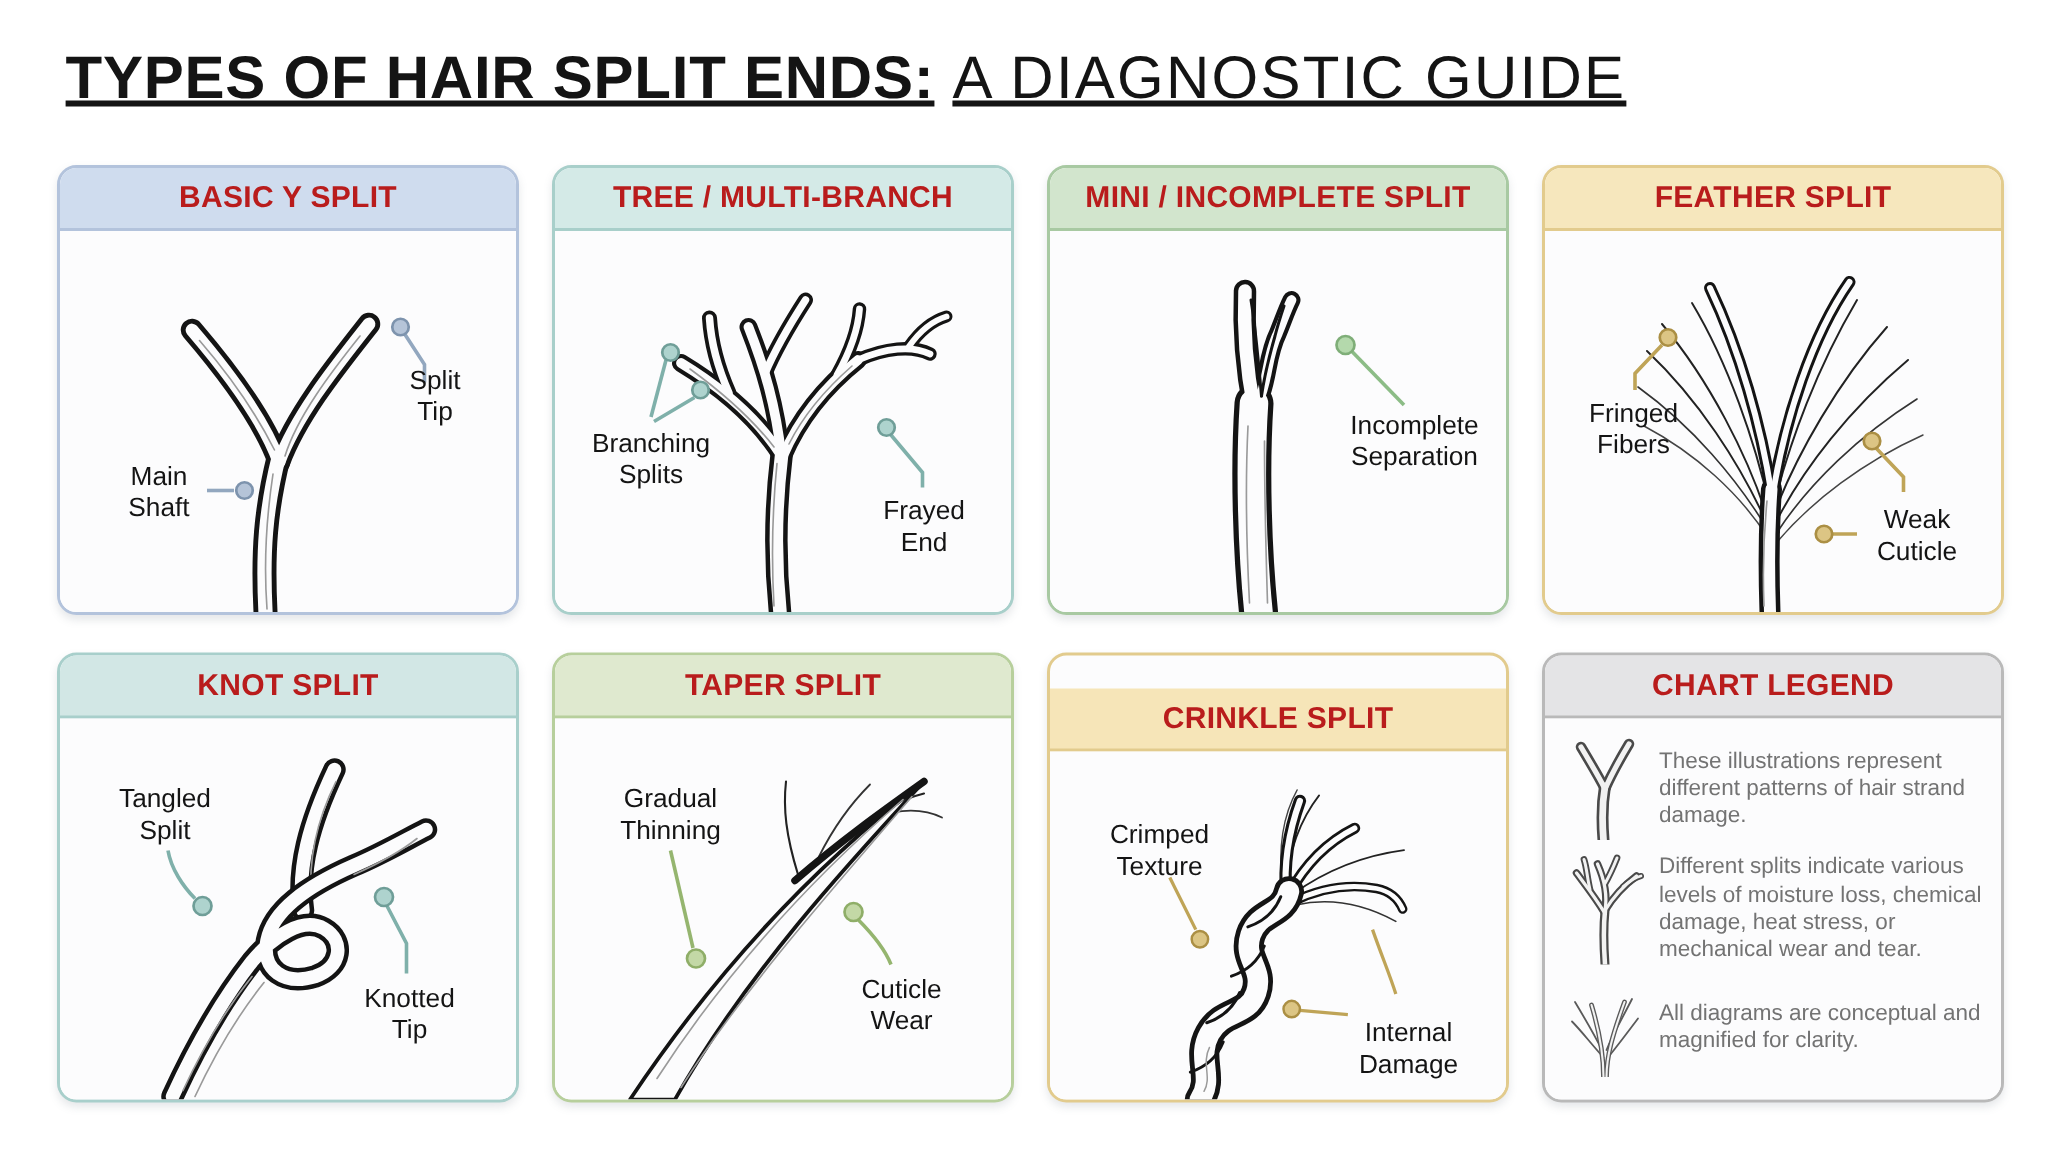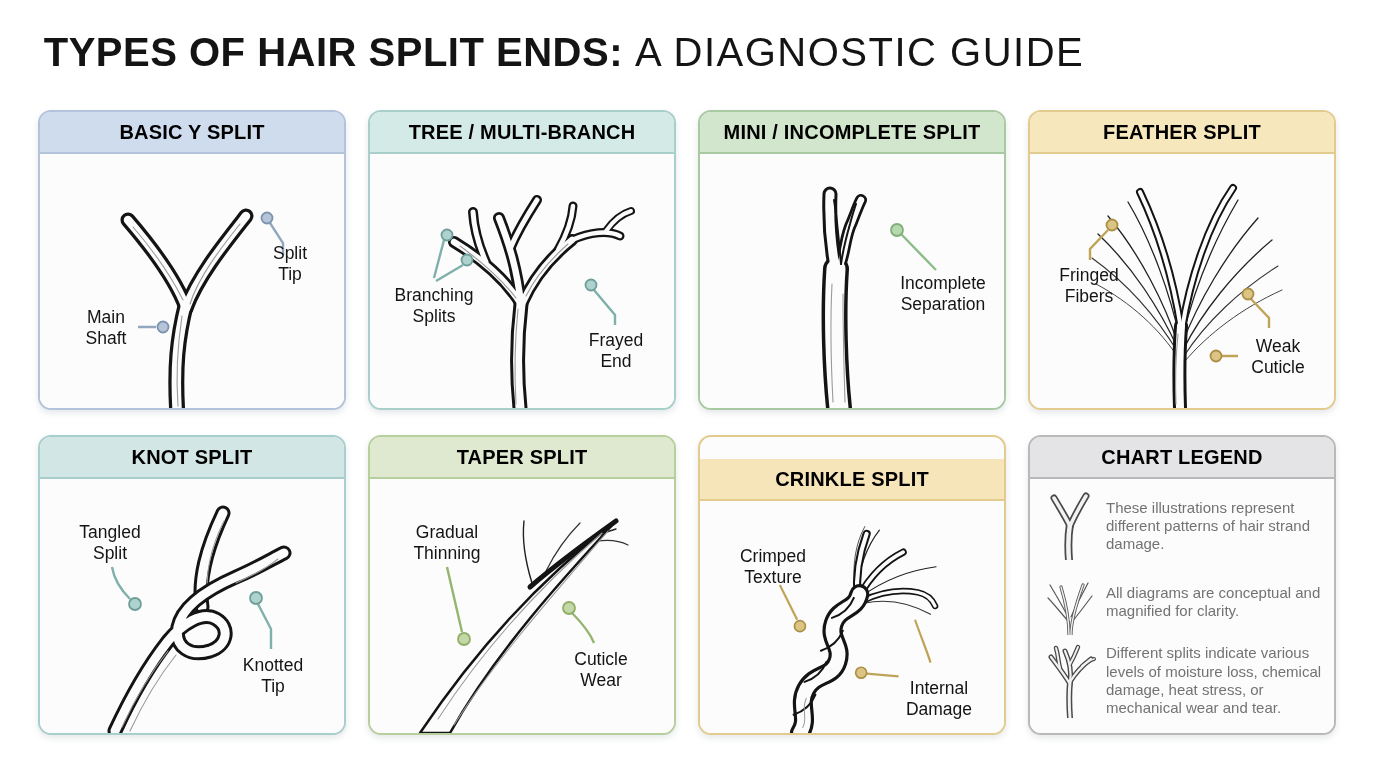--- a/index.html
+++ b/index.html
@@ -2,37 +2,37 @@
 <html><head>
 <meta charset="utf-8">
 <style>
   html,body{margin:0;padding:0;}
   body{
     width:1376px;height:768px;overflow:hidden;background:#ffffff;
     font-family:"Liberation Sans",sans-serif;color:#141414;position:relative;
   }
   .title{
     position:absolute;top:30px;left:0;width:1128px;text-align:center;
-    font-size:40px;letter-spacing:.5px;white-space:nowrap;
+    font-size:40px;letter-spacing:.5px;white-space:nowrap;text-decoration:underline;
   }
   .title .tb{font-weight:bold;}
   .title .tl{font-weight:normal;margin-left:12px;letter-spacing:1.5px;}
   .grid{
     position:absolute;left:38px;top:110px;width:1300px;
     display:grid;grid-template-columns:repeat(4,308px);grid-auto-rows:300px;
     column-gap:22px;row-gap:25px;
   }
   .card{
     box-sizing:border-box;border:2px solid;border-radius:13px;background:#fcfcfd;
     box-shadow:0 3px 6px rgba(110,120,135,.18);overflow:hidden;
     display:flex;flex-direction:column;
   }
   .card-header{
     height:40px;line-height:40px;text-align:center;font-weight:bold;
-    font-size:20px;color:#000000;border-bottom:2px solid;letter-spacing:.2px;
+    font-size:20px;color:#b91c1c;border-bottom:2px solid;letter-spacing:.2px;
   }
   .card-body{flex:1;position:relative;background:#fcfcfd;}
   svg.illus{position:absolute;left:0;top:0;width:100%;height:100%;}
   .plabel{
     position:absolute;transform:translate(-50%,-50%);text-align:center;
     font-size:17.5px;line-height:1.2;font-weight:500;color:#141414;white-space:pre-line;
   }
   
   .c-blue{border-color:#b3c3dc;}   .c-blue  .card-header{background:#cfdcee;border-color:#b3c3dc;}
   .c-teal{border-color:#a8cfca;}   .c-teal  .card-header{background:#d4eae7;border-color:#a8cfca;}
@@ -300,40 +300,20 @@
           <svg width="52" height="68" viewBox="0 0 52 68">
             <path d="M10,6 C16,16 22,26 26,34" stroke="#4a4a4a" stroke-width="7" fill="none" stroke-linecap="round"></path>
             <path d="M42,4 C36,14 30,25 26,34" stroke="#4a4a4a" stroke-width="7" fill="none" stroke-linecap="round"></path>
             <path d="M26,32 C24,44 24,56 25,68" stroke="#4a4a4a" stroke-width="8" fill="none" stroke-linecap="round"></path>
             <path d="M10,6 C16,16 22,26 26,34" stroke="#f2f2f2" stroke-width="3.5" fill="none" stroke-linecap="round"></path>
             <path d="M42,4 C36,14 30,25 26,34" stroke="#f2f2f2" stroke-width="3.5" fill="none" stroke-linecap="round"></path>
             <path d="M26,32 C24,44 24,56 25,68" stroke="#f2f2f2" stroke-width="4.5" fill="none" stroke-linecap="round"></path>
           </svg>
         </div>
         <div class="legend-text">These illustrations represent different patterns of hair strand damage.</div>
-      </div>
-
-      <div class="legend-item">
-        <div class="legend-icon">
-          <svg width="52" height="66" viewBox="0 0 52 66">
-            <g stroke="#5a5a5a" fill="none" stroke-linecap="round">
-              <path stroke-width="1.2" d="M24,48 C18,36 12,26 6,16"></path>
-              <path stroke-width="1.2" d="M25,53 C16,43 10,35 4,29"></path>
-              <path stroke-width="1.2" d="M27,48 C32,36 38,26 44,14"></path>
-              <path stroke-width="1.2" d="M28,53 C36,43 42,35 48,27"></path>
-              <path stroke-width="3.2" d="M25,66 C25,52 23,38 17,18"></path>
-              <path stroke-width="3.2" d="M27,66 C27,52 31,38 39,16"></path>
-            </g>
-            <g stroke="#f2f2f2" fill="none" stroke-linecap="round">
-              <path stroke-width="1.4" d="M25,66 C25,52 23,38 17,18"></path>
-              <path stroke-width="1.4" d="M27,66 C27,52 31,38 39,16"></path>
-            </g>
-          </svg>
-        </div>
-        <div class="legend-text">All diagrams are conceptual and magnified for clarity.</div>
       </div>
 
       <div class="legend-item">
         <div class="legend-icon">
           <svg width="52" height="74" viewBox="0 0 52 74">
             <g stroke="#4a4a4a" fill="none" stroke-linecap="round">
               <path stroke-width="6" d="M26,74 C25,60 25,48 26,38"></path>
               <path stroke-width="5" d="M26,40 C20,30 13,21 7,13"></path>
               <path stroke-width="4.5" d="M16,24 C14,16 14,10 12,4"></path>
               <path stroke-width="5" d="M26,38 C28,26 25,16 21,7"></path>
@@ -348,16 +328,36 @@
               <path stroke-width="2.2" d="M26,38 C28,26 25,16 21,7"></path>
               <path stroke-width="2" d="M26,20 C30,13 32,8 34,3"></path>
               <path stroke-width="2.2" d="M26,38 C32,28 39,21 47,15"></path>
               <path stroke-width="1.8" d="M38,22 C43,18 46,16 50,15"></path>
             </g>
           </svg>
         </div>
         <div class="legend-text">Different splits indicate various levels of moisture loss, chemical damage, heat stress, or mechanical wear and tear.</div>
       </div>
 
+      <div class="legend-item">
+        <div class="legend-icon">
+          <svg width="52" height="66" viewBox="0 0 52 66">
+            <g stroke="#5a5a5a" fill="none" stroke-linecap="round">
+              <path stroke-width="1.2" d="M24,48 C18,36 12,26 6,16"></path>
+              <path stroke-width="1.2" d="M25,53 C16,43 10,35 4,29"></path>
+              <path stroke-width="1.2" d="M27,48 C32,36 38,26 44,14"></path>
+              <path stroke-width="1.2" d="M28,53 C36,43 42,35 48,27"></path>
+              <path stroke-width="3.2" d="M25,66 C25,52 23,38 17,18"></path>
+              <path stroke-width="3.2" d="M27,66 C27,52 31,38 39,16"></path>
+            </g>
+            <g stroke="#f2f2f2" fill="none" stroke-linecap="round">
+              <path stroke-width="1.4" d="M25,66 C25,52 23,38 17,18"></path>
+              <path stroke-width="1.4" d="M27,66 C27,52 31,38 39,16"></path>
+            </g>
+          </svg>
+        </div>
+        <div class="legend-text">All diagrams are conceptual and magnified for clarity.</div>
+      </div>
+
     </div>
   </div>
 
 </div>
 
 </body></html>

